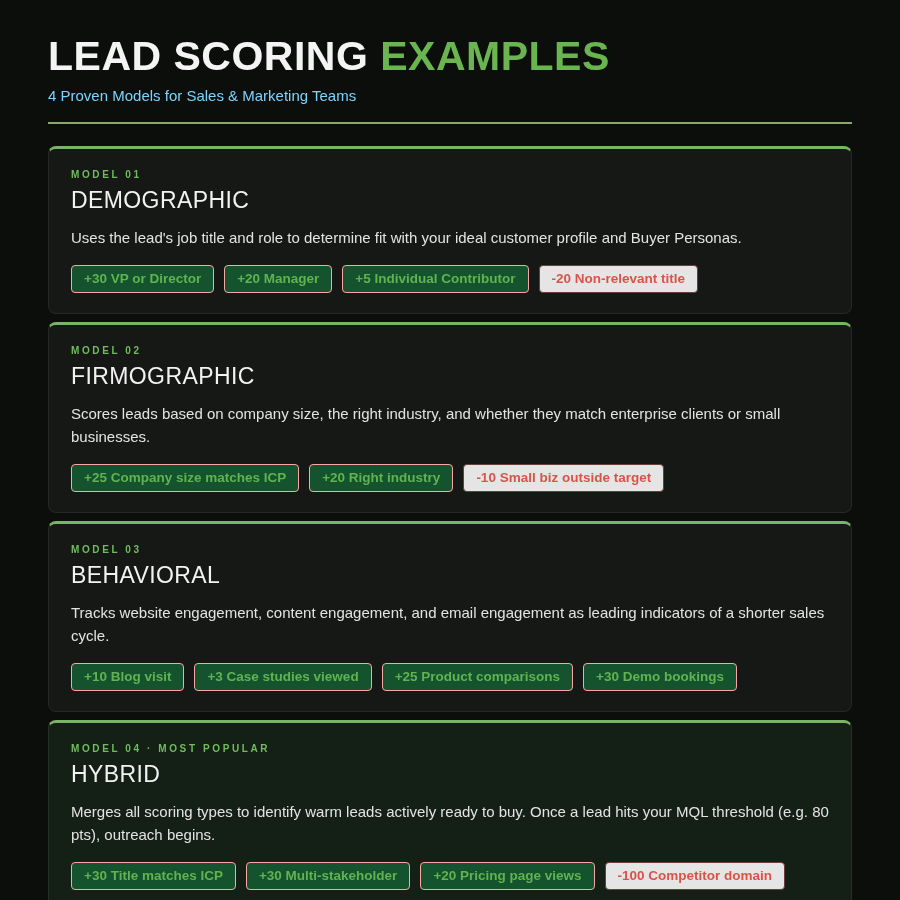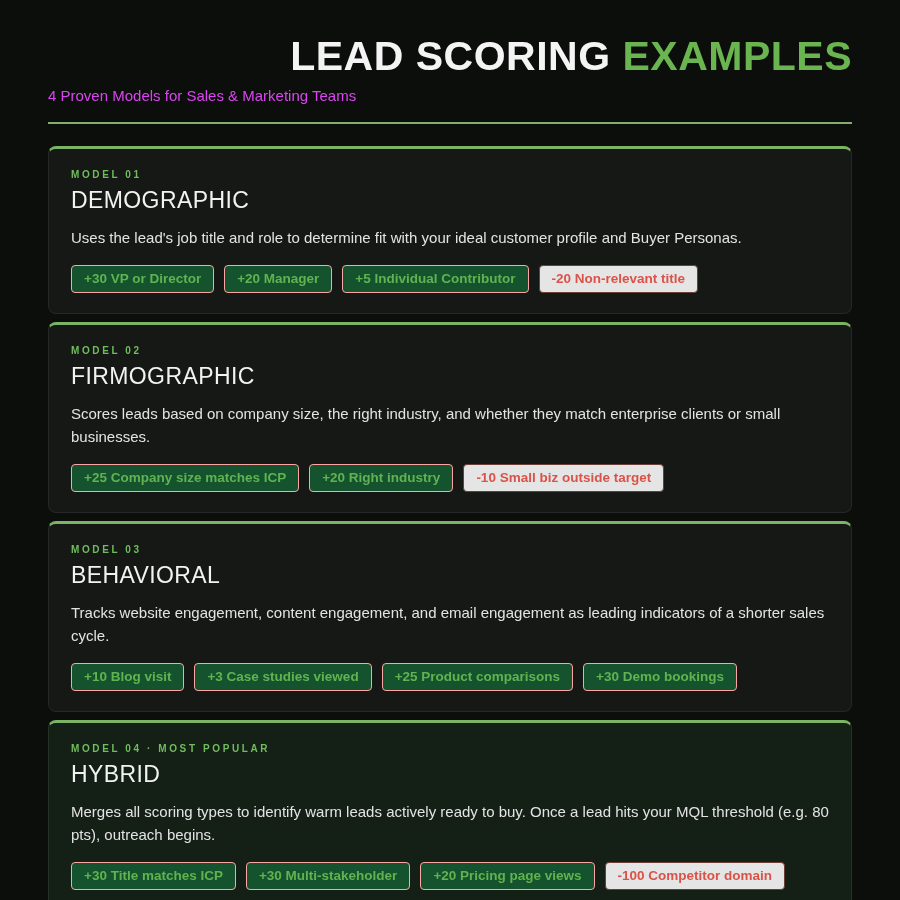--- a/index.html
+++ b/index.html
@@ -19,27 +19,26 @@
   }
 
   
   .h1 {
     font-size: 41px;
     font-weight: 800;
     letter-spacing: 0.5px;
     line-height: 1.1;
     color: #f4f4f4;
     white-space: nowrap;
-    text-align: right;
   }
   .h1 .accent { color: #6ab54f; }
   .subtitle {
     margin-top: 8px;
     font-size: 15px;
-    color: #d946ef;
+    color: #7dd3fc;
   }
   .header-divider {
     margin-top: 18px;
     height: 2px;
     background: #85ac6c;
     border: none;
   }
 
   
   .cards { margin-top: 22px; flex: 1; }

